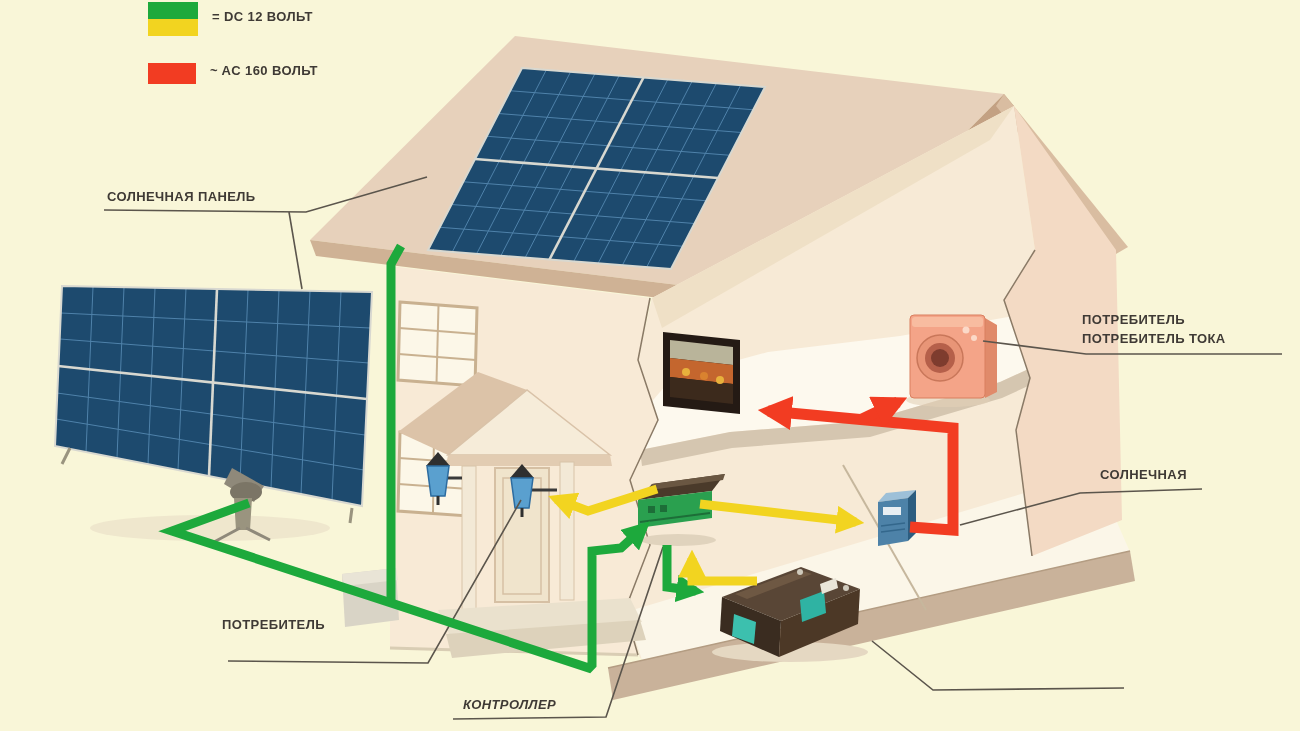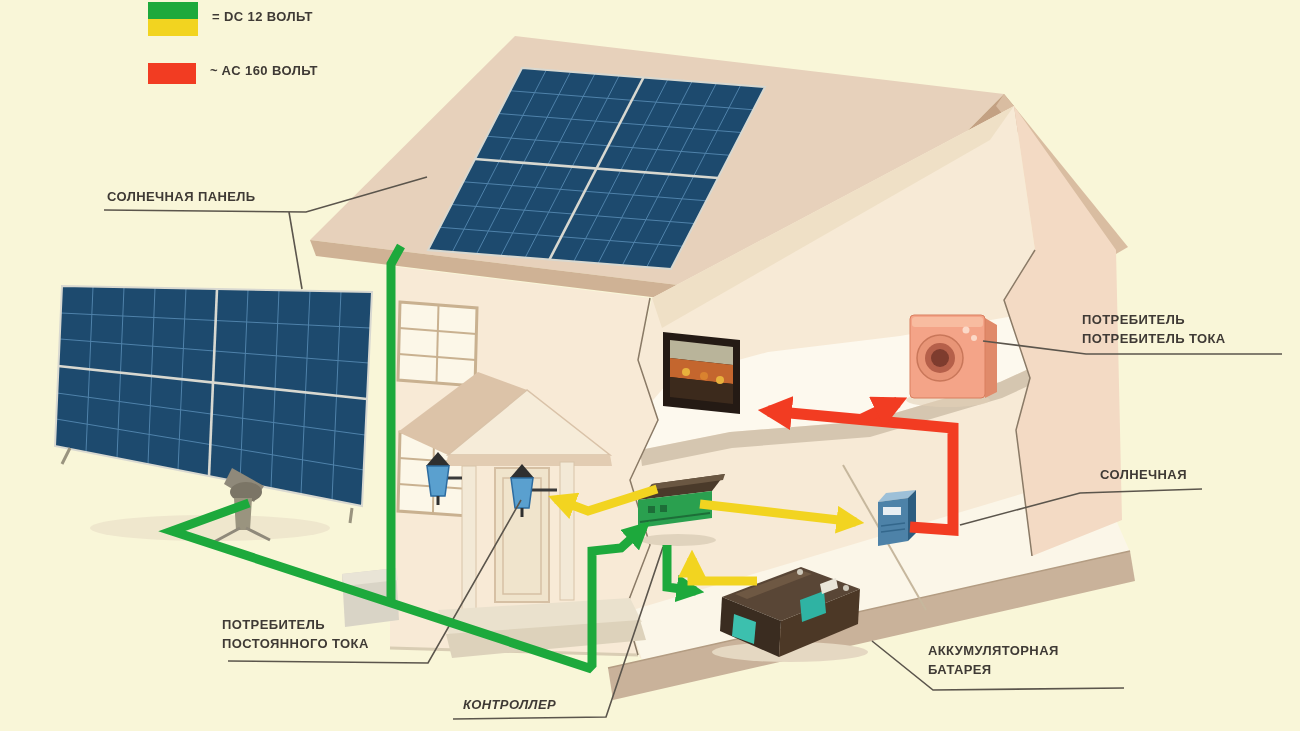--- a/index.html
+++ b/index.html
@@ -259,25 +259,20 @@
 
 <div class="lbl" style="left:107px;top:187px;">СОЛНЕЧНАЯ ПАНЕЛЬ</div>
 
 <div class="lbl center" style="left:1082px;top:310px;width:205px;">
   <div>ПОТРЕБИТЕЛЬ</div>
   <div>ПОТРЕБИТЕЛЬ ТОКА</div>
 </div>
 
 <div class="lbl" style="left:1100px;top:465px;">СОЛНЕЧНАЯ</div>
 
-<div class="lbl center" style="left:928px;top:641px;width:200px;">
-  <div>АККУМУЛЯТОРНАЯ</div>
-  <div>БАТАРЕЯ</div>
-</div>
 
 <div class="lbl" style="left:463px;top:695px;font-style:italic;">КОНТРОЛЛЕР</div>
 
 <div class="lbl center" style="left:222px;top:615px;width:210px;">
   <div>ПОТРЕБИТЕЛЬ</div>
-  <div>ПОСТОЯННОГО ТОКА</div>
 </div>
 
 </div>
 
 </body></html>

